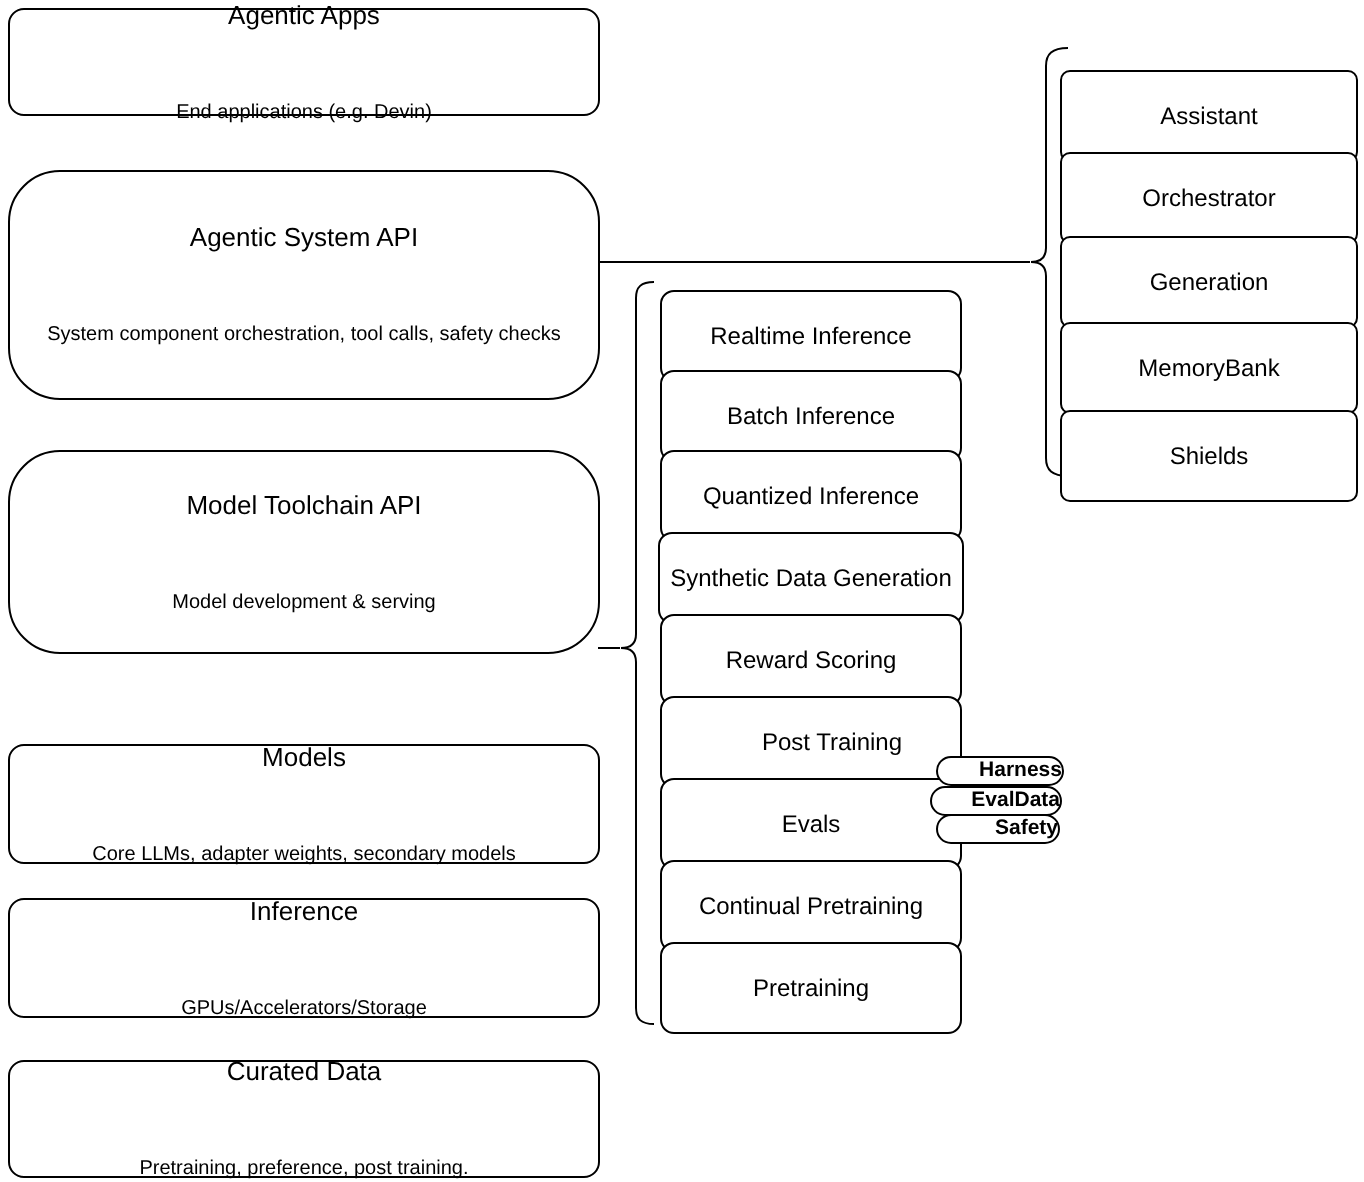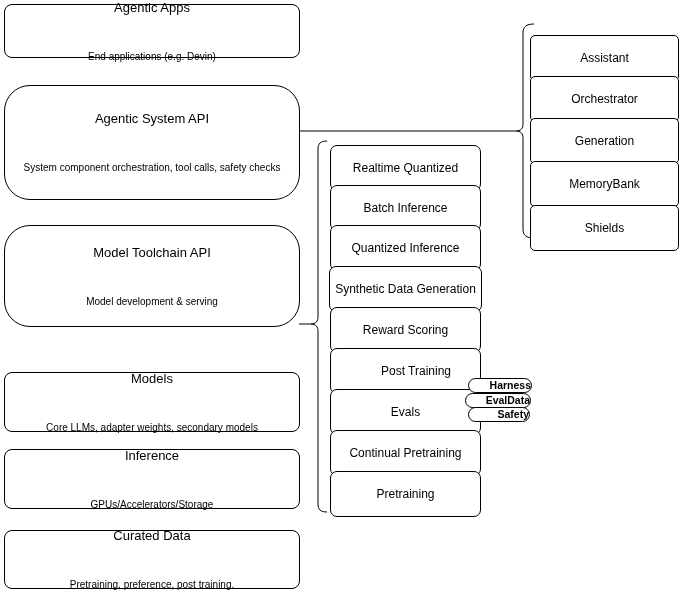--- a/index.html
+++ b/index.html
@@ -108,21 +108,21 @@
     <div class="layer-title">Inference</div>
     <div class="layer-subtitle">GPUs/Accelerators/Storage</div>
   </div>
 
   <div class="box stack-box" style="top:530px; height:59px;">
     <div class="layer-title">Curated Data</div>
     <div class="layer-subtitle">Pretraining, preference, post training.</div>
   </div>
 
   <div class="box node toolchain-node" style="top:145px;">
-    <span>Realtime Quantized</span>
+    <span>Realtime Inference</span>
   </div>
   <div class="box node toolchain-node" style="top:185px;">
     <span>Batch Inference</span>
   </div>
   <div class="box node toolchain-node" style="top:225px;">
     <span>Quantized Inference</span>
   </div>
   <div class="box node toolchain-node" style="top:266px; left:329px; width:153px;">
     <span>Synthetic Data Generation</span>
   </div>

